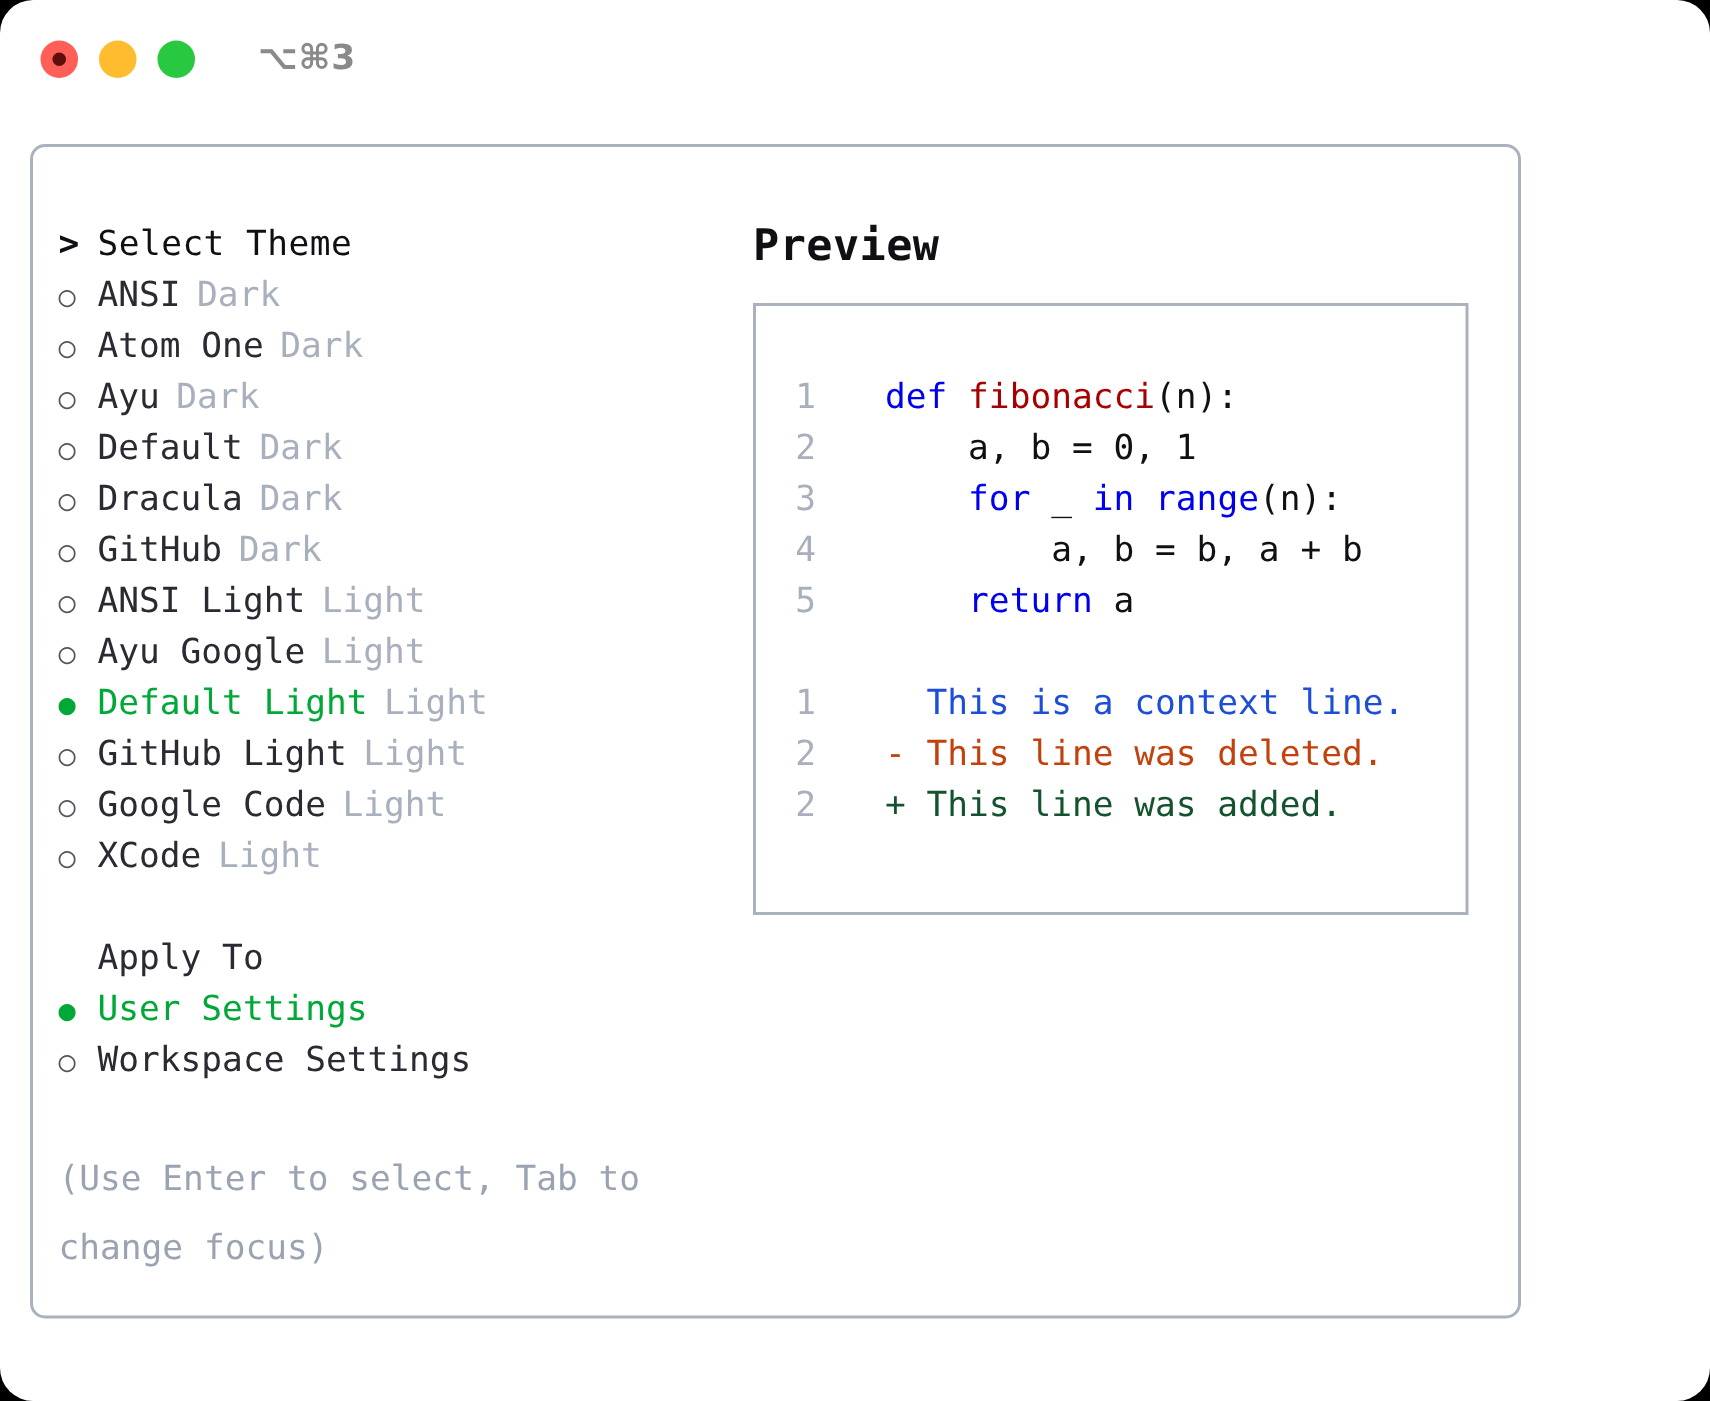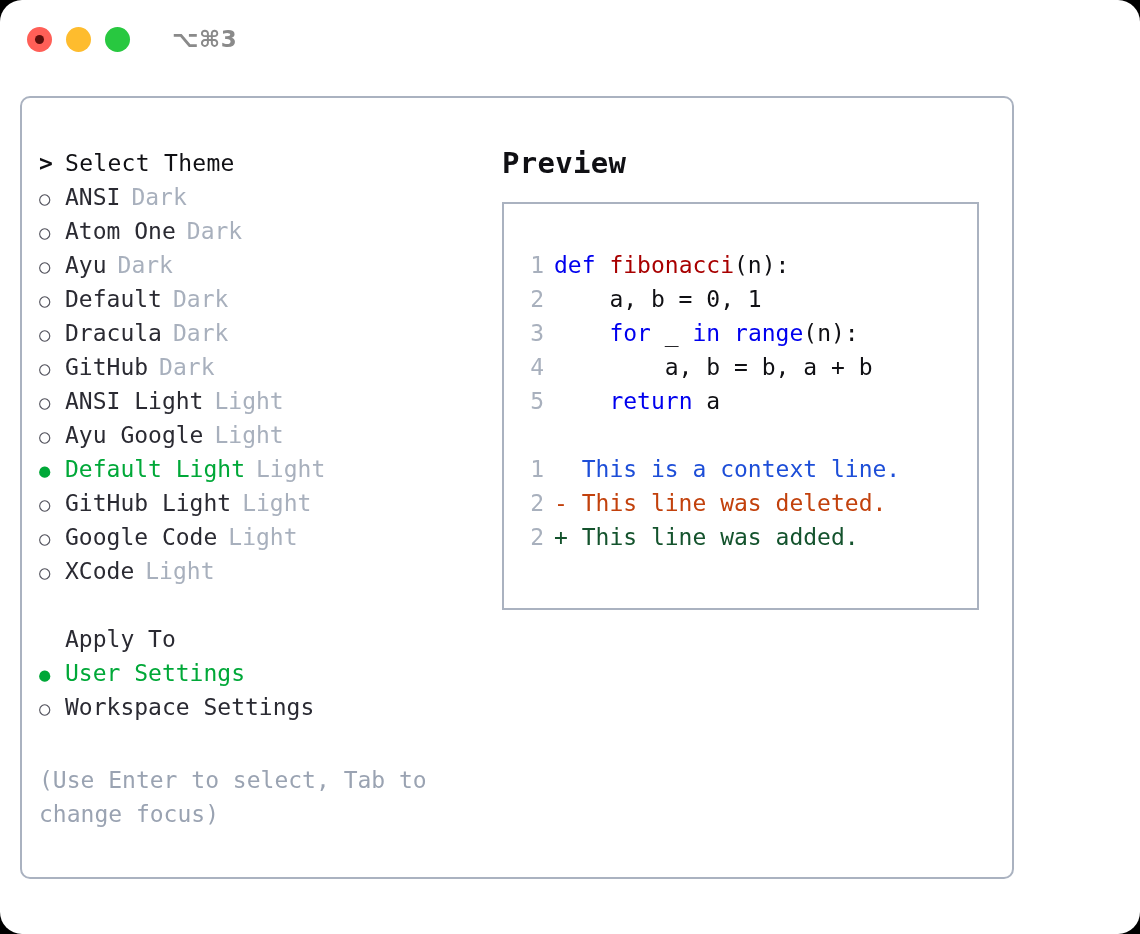--- a/index.html
+++ b/index.html
@@ -150,21 +150,21 @@
   .apply-header .label {
     color: #2a2a32;
   }
 
   .hint {
     position: absolute;
     left: 17px;
     top: 665px;
     width: 410px;
     font-size: 23px;
-    line-height: 34px;
+    line-height: 46px;
     color: #9aa3b2;
   }
 
   
   .right-col {
     position: absolute;
     left: 480px;
     top: 48px;
     width: 490px;
   }
@@ -195,21 +195,21 @@
     padding-left: 18px;
   }
   .lineno {
     display: inline-block;
     width: 22px;
     flex: 0 0 22px;
     text-align: right;
     color: #a8b0bd;
     margin-right: 10px;
   }
-  .code-text { white-space: pre; }
+  .code-text { white-space: pre; margin-left: 36px; }
 
   .tok-kw      { color: #0000ee; }
   .tok-fn      { color: #a80000; }
   .tok-plain   { color: #101014; }
 
   .diff-gap { height: 34px; }
   .diff-context { color: #1d4ed8; }
   .diff-del     { color: #c2410c; text-align: center; }
   .diff-add     { color: #14532d; text-align: right; }
 </style>

